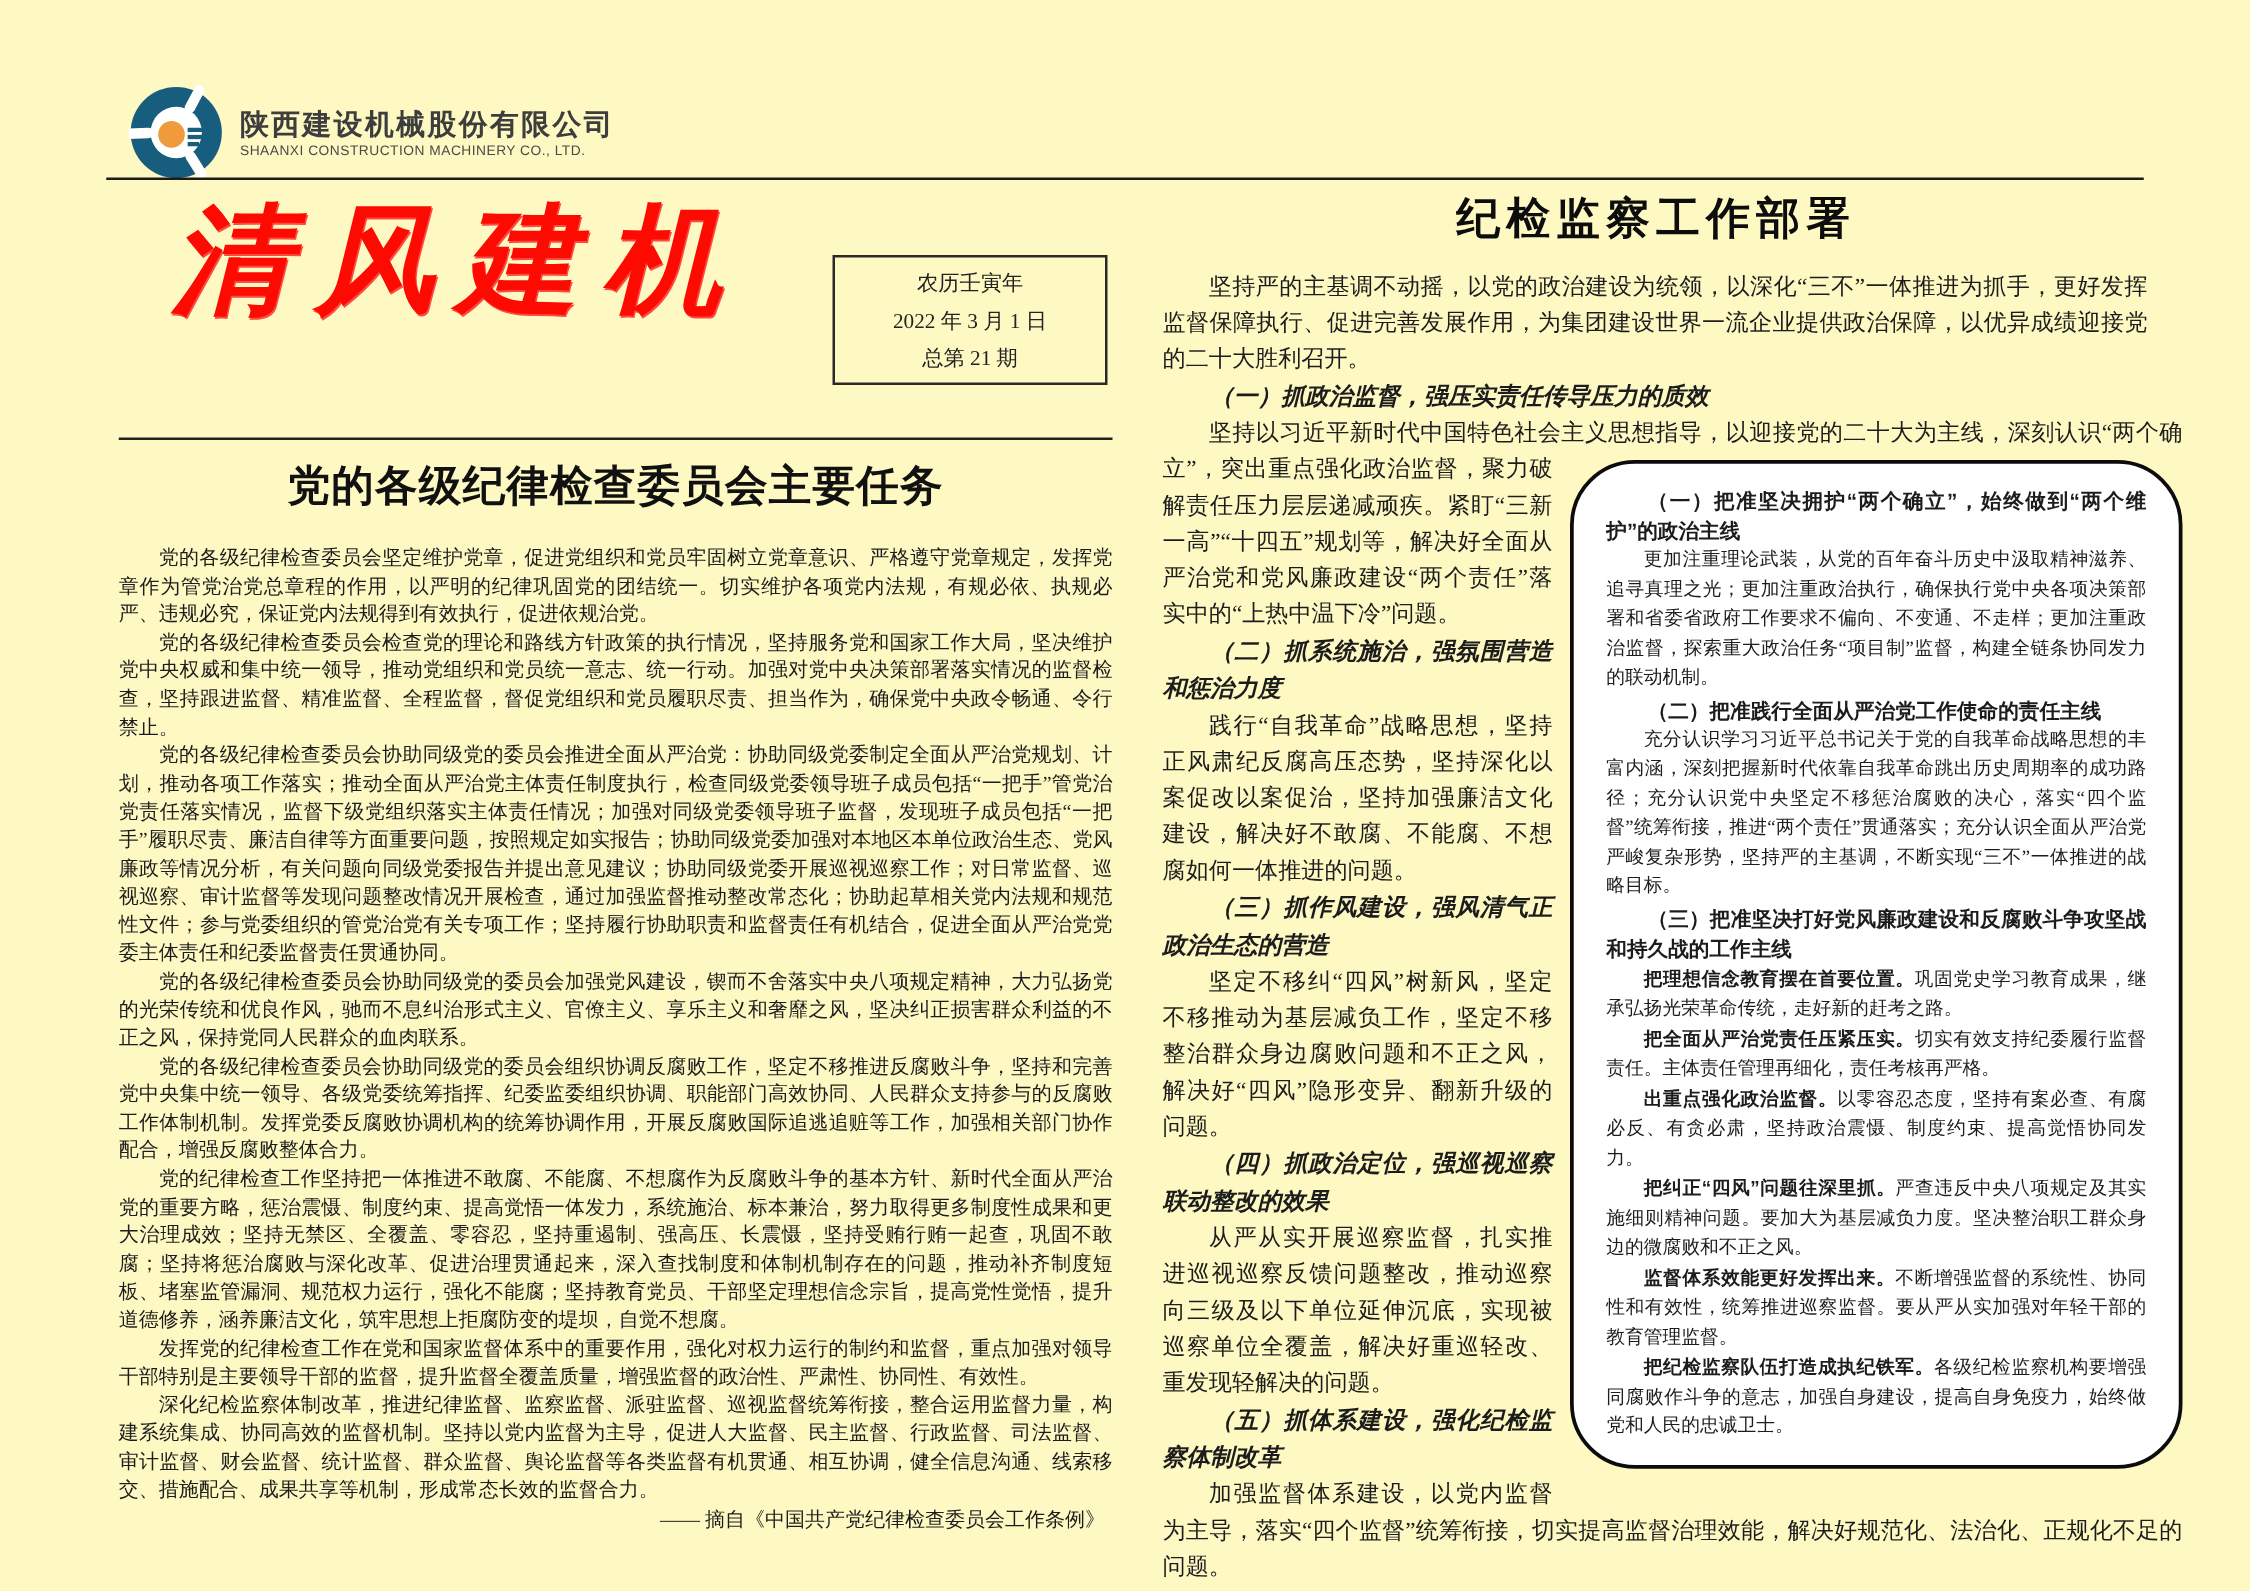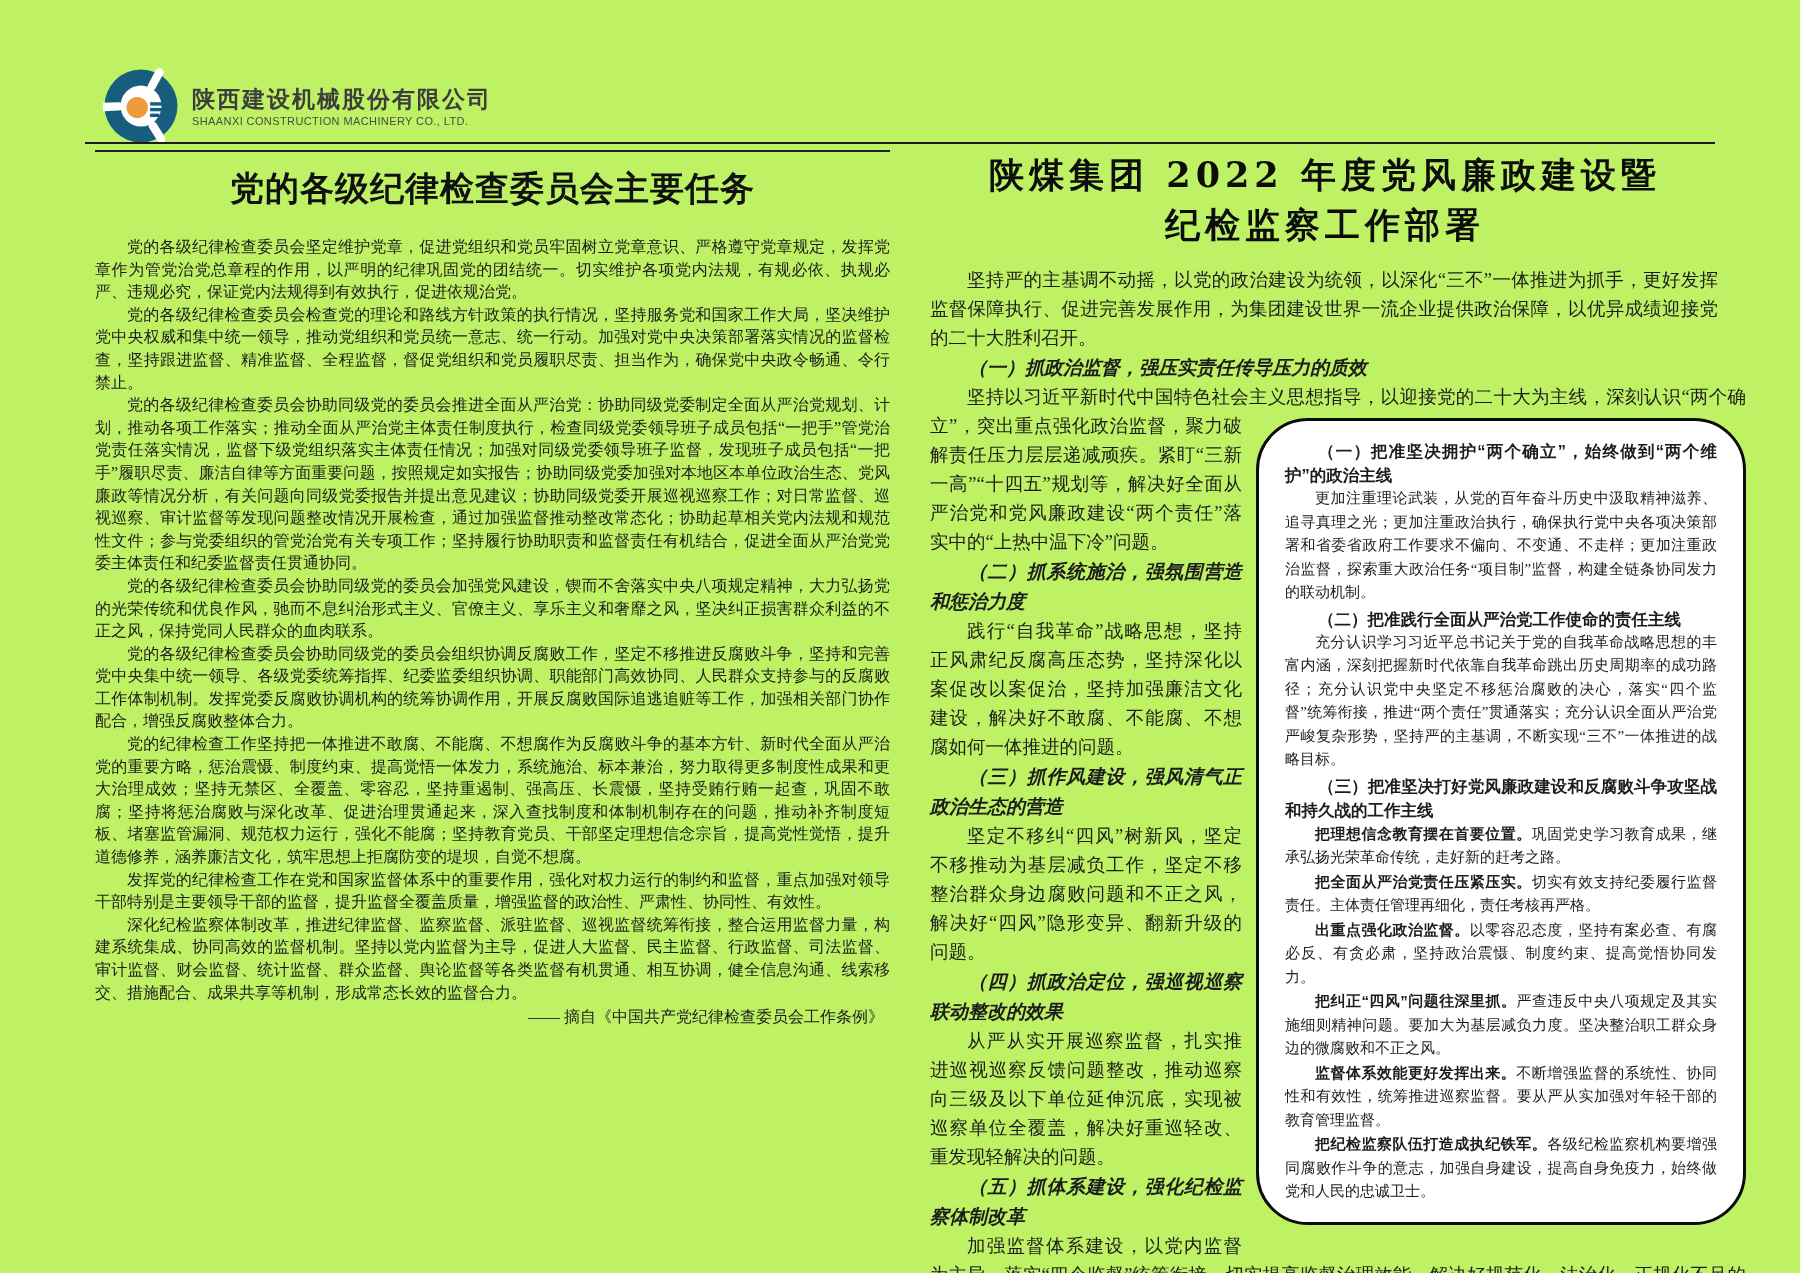--- a/index.html
+++ b/index.html
@@ -1,16 +1,16 @@
 <!DOCTYPE html>
 <html><head>
 <meta charset="utf-8">
 <style>
   html,body{margin:0;padding:0;background:#e9e9e9;}
-  .page{position:relative;width:1800px;height:1273px;background:#bef264;overflow:hidden;
+  .page{position:relative;width:1800px;height:1273px;background:#fef9c3;overflow:hidden;
         color:#1c1c1c;font-family:"Liberation Serif","DejaVu Serif",serif;}
 
   
   .brand{position:absolute;left:103px;top:68px;display:flex;align-items:center;gap:13px;}
   .brand-text{display:flex;flex-direction:column;justify-content:center;}
   .brand-cn{font-family:"Liberation Sans","DejaVu Sans",sans-serif;font-weight:bold;
             font-size:23px;color:#3d3d3d;letter-spacing:2px;line-height:26px;}
   .brand-en{font-family:"Liberation Sans","DejaVu Sans",sans-serif;font-size:11px;
             color:#4a4a4a;letter-spacing:0.4px;margin-top:3px;}
   .top-rule{position:absolute;left:85px;top:142px;width:1630px;height:2px;background:#1b1b1b;}
@@ -70,38 +70,45 @@
       <rect x="62" y="60" width="12" height="4.5" fill="#175e7e"></rect>
     </svg>
     <div class="brand-text">
       <div class="brand-cn">陕西建设机械股份有限公司</div>
       <div class="brand-en">SHAANXI CONSTRUCTION MACHINERY CO., LTD.</div>
     </div>
   </div>
   <div class="top-rule"></div>
 
   <div class="col-left">
+    <div class="masthead">
+      <div class="m-title">清风建机</div>
+      <div class="issue-box">
+        <span>农历壬寅年</span>
+        <span>2022 年 3 月 1 日</span>
+        <span>总第 21 期</span>
+      </div>
+    </div>
     <div class="left-rule"></div>
     <h1 class="l-title">党的各级纪律检查委员会主要任务</h1>
     <div class="l-body">
       <p>党的各级纪律检查委员会坚定维护党章，促进党组织和党员牢固树立党章意识、严格遵守党章规定，发挥党章作为管党治党总章程的作用，以严明的纪律巩固党的团结统一。切实维护各项党内法规，有规必依、执规必严、违规必究，保证党内法规得到有效执行，促进依规治党。</p>
       <p>党的各级纪律检查委员会检查党的理论和路线方针政策的执行情况，坚持服务党和国家工作大局，坚决维护党中央权威和集中统一领导，推动党组织和党员统一意志、统一行动。加强对党中央决策部署落实情况的监督检查，坚持跟进监督、精准监督、全程监督，督促党组织和党员履职尽责、担当作为，确保党中央政令畅通、令行禁止。</p>
       <p>党的各级纪律检查委员会协助同级党的委员会推进全面从严治党：协助同级党委制定全面从严治党规划、计划，推动各项工作落实；推动全面从严治党主体责任制度执行，检查同级党委领导班子成员包括“一把手”管党治党责任落实情况，监督下级党组织落实主体责任情况；加强对同级党委领导班子监督，发现班子成员包括“一把手”履职尽责、廉洁自律等方面重要问题，按照规定如实报告；协助同级党委加强对本地区本单位政治生态、党风廉政等情况分析，有关问题向同级党委报告并提出意见建议；协助同级党委开展巡视巡察工作；对日常监督、巡视巡察、审计监督等发现问题整改情况开展检查，通过加强监督推动整改常态化；协助起草相关党内法规和规范性文件；参与党委组织的管党治党有关专项工作；坚持履行协助职责和监督责任有机结合，促进全面从严治党党委主体责任和纪委监督责任贯通协同。</p>
       <p>党的各级纪律检查委员会协助同级党的委员会加强党风建设，锲而不舍落实中央八项规定精神，大力弘扬党的光荣传统和优良作风，驰而不息纠治形式主义、官僚主义、享乐主义和奢靡之风，坚决纠正损害群众利益的不正之风，保持党同人民群众的血肉联系。</p>
       <p>党的各级纪律检查委员会协助同级党的委员会组织协调反腐败工作，坚定不移推进反腐败斗争，坚持和完善党中央集中统一领导、各级党委统筹指挥、纪委监委组织协调、职能部门高效协同、人民群众支持参与的反腐败工作体制机制。发挥党委反腐败协调机构的统筹协调作用，开展反腐败国际追逃追赃等工作，加强相关部门协作配合，增强反腐败整体合力。</p>
       <p>党的纪律检查工作坚持把一体推进不敢腐、不能腐、不想腐作为反腐败斗争的基本方针、新时代全面从严治党的重要方略，惩治震慑、制度约束、提高觉悟一体发力，系统施治、标本兼治，努力取得更多制度性成果和更大治理成效；坚持无禁区、全覆盖、零容忍，坚持重遏制、强高压、长震慑，坚持受贿行贿一起查，巩固不敢腐；坚持将惩治腐败与深化改革、促进治理贯通起来，深入查找制度和体制机制存在的问题，推动补齐制度短板、堵塞监管漏洞、规范权力运行，强化不能腐；坚持教育党员、干部坚定理想信念宗旨，提高党性觉悟，提升道德修养，涵养廉洁文化，筑牢思想上拒腐防变的堤坝，自觉不想腐。</p>
       <p>发挥党的纪律检查工作在党和国家监督体系中的重要作用，强化对权力运行的制约和监督，重点加强对领导干部特别是主要领导干部的监督，提升监督全覆盖质量，增强监督的政治性、严肃性、协同性、有效性。</p>
       <p>深化纪检监察体制改革，推进纪律监督、监察监督、派驻监督、巡视监督统筹衔接，整合运用监督力量，构建系统集成、协同高效的监督机制。坚持以党内监督为主导，促进人大监督、民主监督、行政监督、司法监督、审计监督、财会监督、统计监督、群众监督、舆论监督等各类监督有机贯通、相互协调，健全信息沟通、线索移交、措施配合、成果共享等机制，形成常态长效的监督合力。</p>
       <p class="l-attrib">—— 摘自《中国共产党纪律检查委员会工作条例》</p>
     </div>
   </div>
 
   <div class="col-right">
     <h2 class="r-title">
-      <span>陕煤集团 2022 年度党风廉政建设暨</span>
       <span>纪检监察工作部署</span>
     </h2>
     <p class="r-intro full">坚持严的主基调不动摇，以党的政治建设为统领，以深化“三不”一体推进为抓手，更好发挥监督保障执行、促进完善发展作用，为集团建设世界一流企业提供政治保障，以优异成绩迎接党的二十大胜利召开。</p>
 
     <h3 class="r-h full">（一）抓政治监督，强压实责任传导压力的质效</h3>
     <p class="r-p"><span>坚持以习近平新时代中国特色社会主义思想指导，以迎接党的二十大为主线，深刻认识“两个确立”，突</span><span class="feature-box">
           <span class="fb-h">（一）把准坚决拥护“两个确立”，始终做到“两个维护”的政治主线</span>
           <span class="fb-p">更加注重理论武装，从党的百年奋斗历史中汲取精神滋养、追寻真理之光；更加注重政治执行，确保执行党中央各项决策部署和省委省政府工作要求不偏向、不变通、不走样；更加注重政治监督，探索重大政治任务“项目制”监督，构建全链条协同发力的联动机制。</span>
           <span class="fb-h">（二）把准践行全面从严治党工作使命的责任主线</span>
           <span class="fb-p">充分认识学习习近平总书记关于党的自我革命战略思想的丰富内涵，深刻把握新时代依靠自我革命跳出历史周期率的成功路径；充分认识党中央坚定不移惩治腐败的决心，落实“四个监督”统筹衔接，推进“两个责任”贯通落实；充分认识全面从严治党严峻复杂形势，坚持严的主基调，不断实现“三不”一体推进的战略目标。</span>

